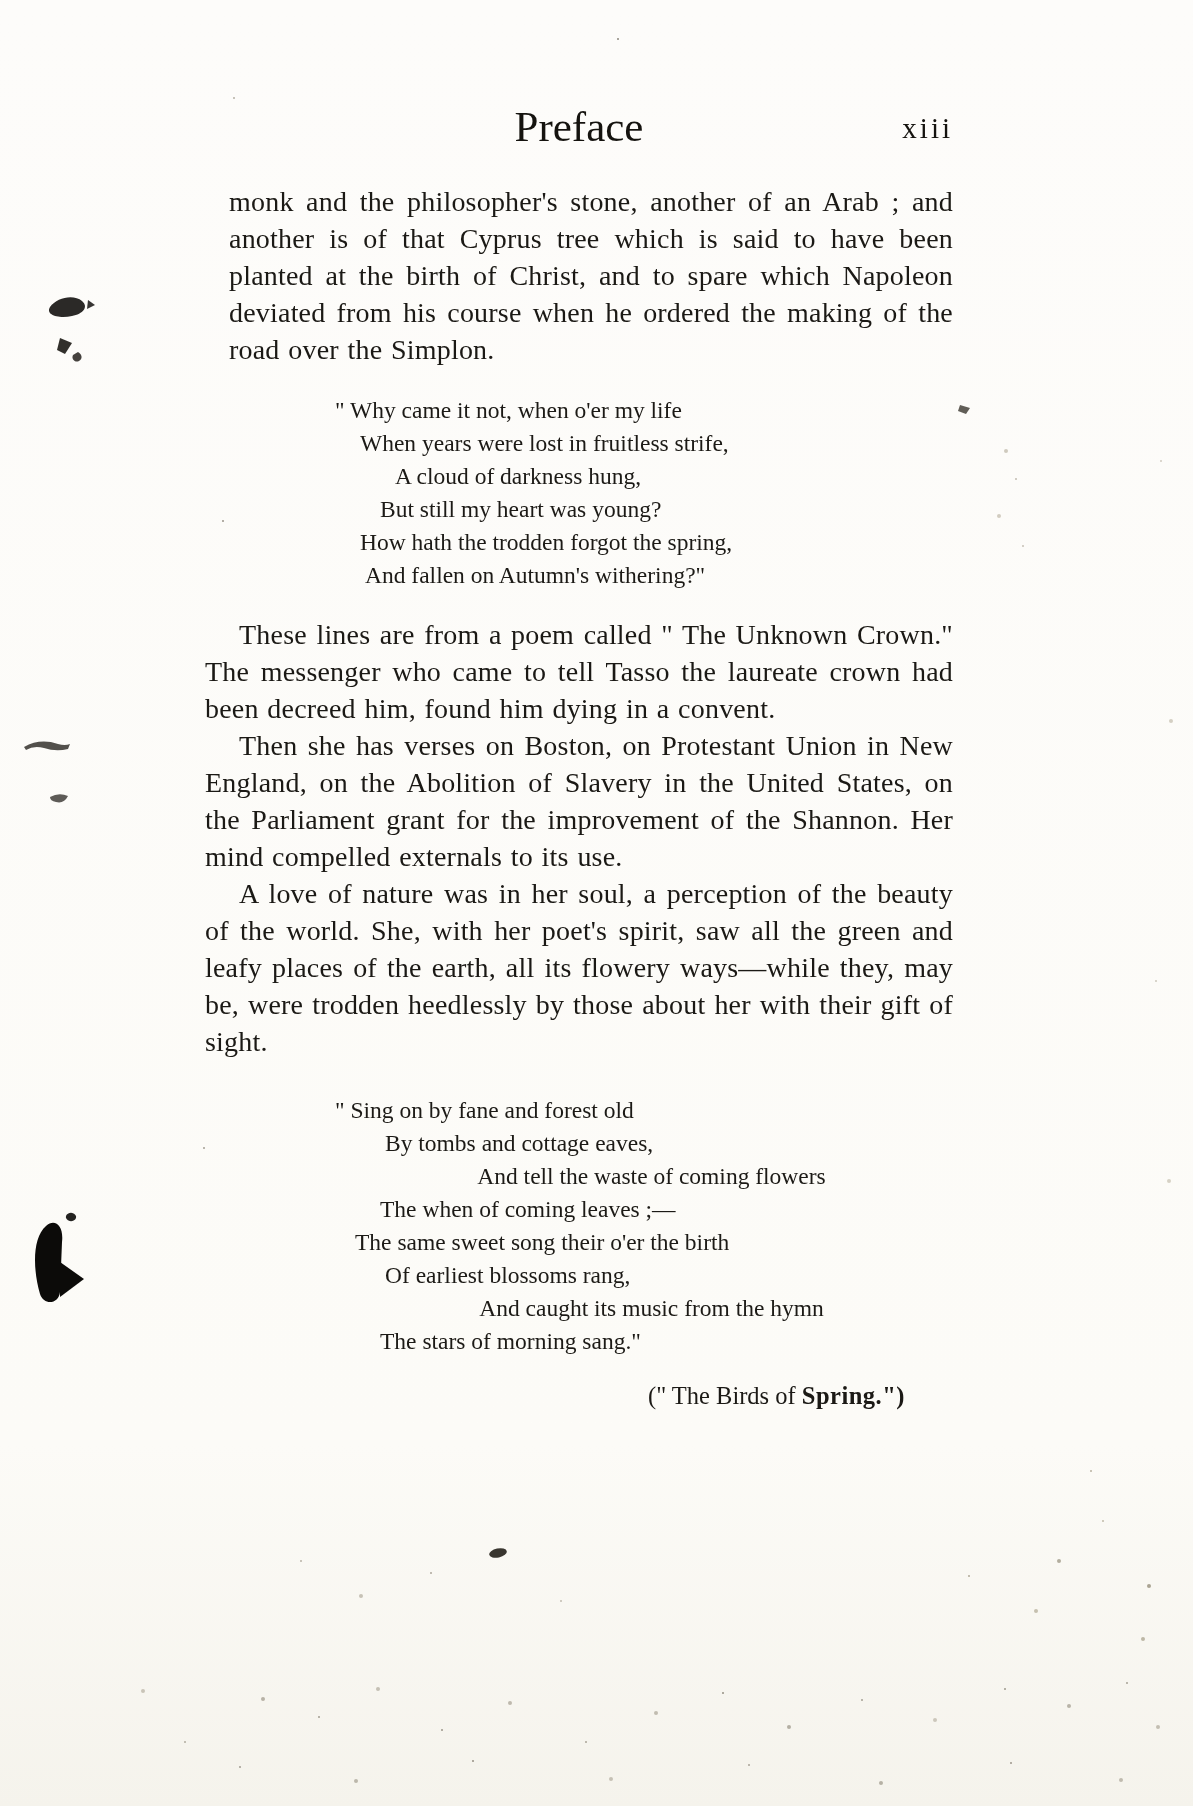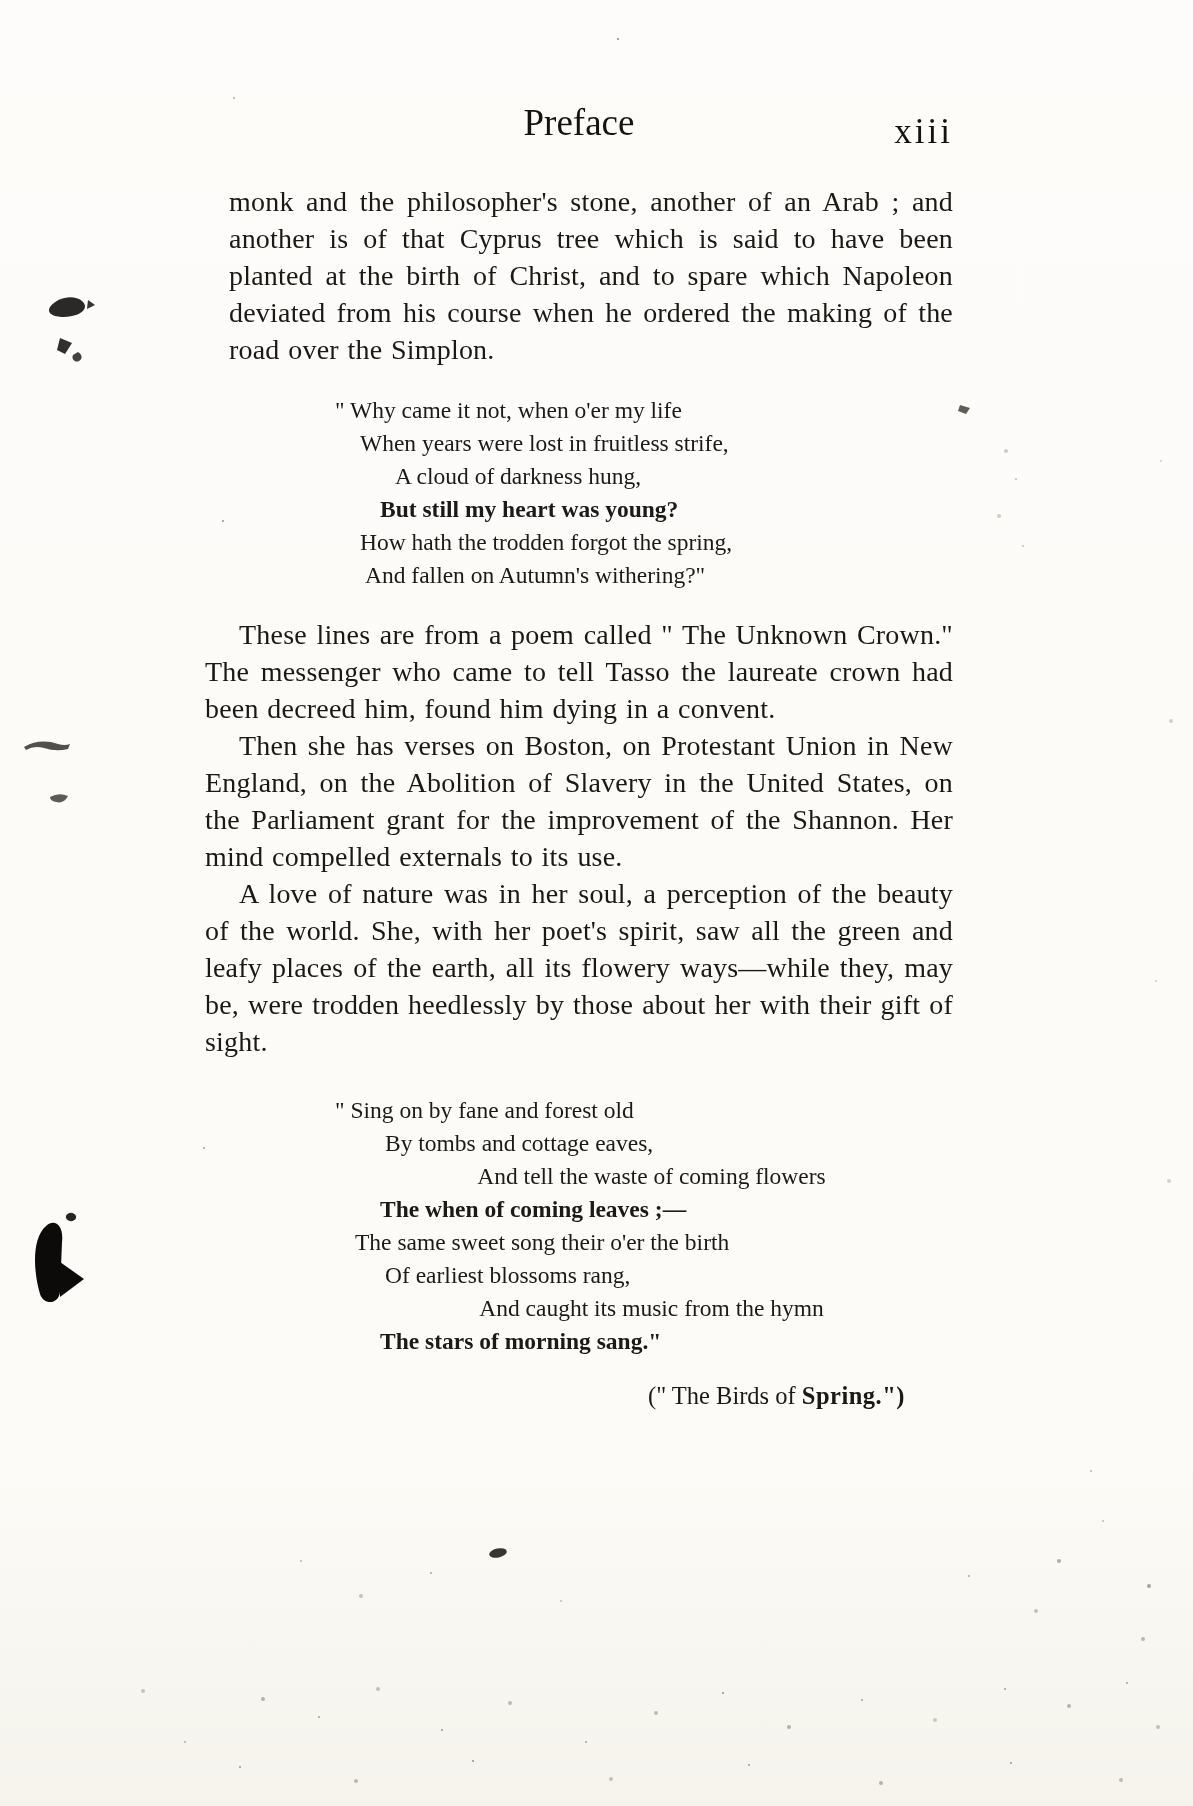--- a/index.html
+++ b/index.html
@@ -6,41 +6,41 @@
   .page{
     position:relative;
     width:1193px;height:1806px;
     margin:0 auto;
     background:linear-gradient(180deg,#fdfcfa 0%,#fcfbf7 80%,#f5f3ec 100%);
     font-family:"Liberation Serif","DejaVu Serif",serif;
     color:#1b1915;
     overflow:hidden;
   }
   .header{position:absolute;left:205px;top:103px;width:748px;height:60px;}
-  .title{text-align:center;font-size:37px;line-height:1.1;color:#15130f;}
-  .folio{position:absolute;right:0;top:9px;font-size:35px;letter-spacing:3px;color:#15130f;text-align:center;}
+  .title{text-align:center;font-size:43px;line-height:1.1;color:#15130f;}
+  .folio{position:absolute;right:0;top:9px;font-size:29px;letter-spacing:3px;color:#15130f;text-align:center;}
   .content{position:absolute;left:205px;top:183px;width:748px;}
   p.body{
     margin:0;
     font-size:28px;line-height:37px;
     text-align:justify;
     text-indent:34px;
     letter-spacing:0.2px;
     word-spacing:1.5px;
   }
   p.body.first{text-indent:0;margin-left:24px;}
   .verse{margin:26px 0 24px 130px;font-size:23.5px;line-height:33px;color:#1c1a16;}
   .verse2{margin-top:34px;}
   .vline{white-space:nowrap;}
   .m0{margin-left:0;}
   .m15{margin-left:15px;text-align:center;}
   .m20{margin-left:20px;}
   .m25{margin-left:25px;}
   .m30{margin-left:30px;}
-  .m45{margin-left:45px;font-weight:bold;}
+  .m45{margin-left:45px;}
   .m50{margin-left:50px;}
   .m60{margin-left:60px;}
   .attribution{
     margin:6px 48px 0 0;
     text-align:right;
     font-size:24.5px;
   }
   .attribution .emph{font-weight:bold;letter-spacing:0.5px;}
   .ink{position:absolute;left:0;top:0;pointer-events:none;}
   .speckles{

